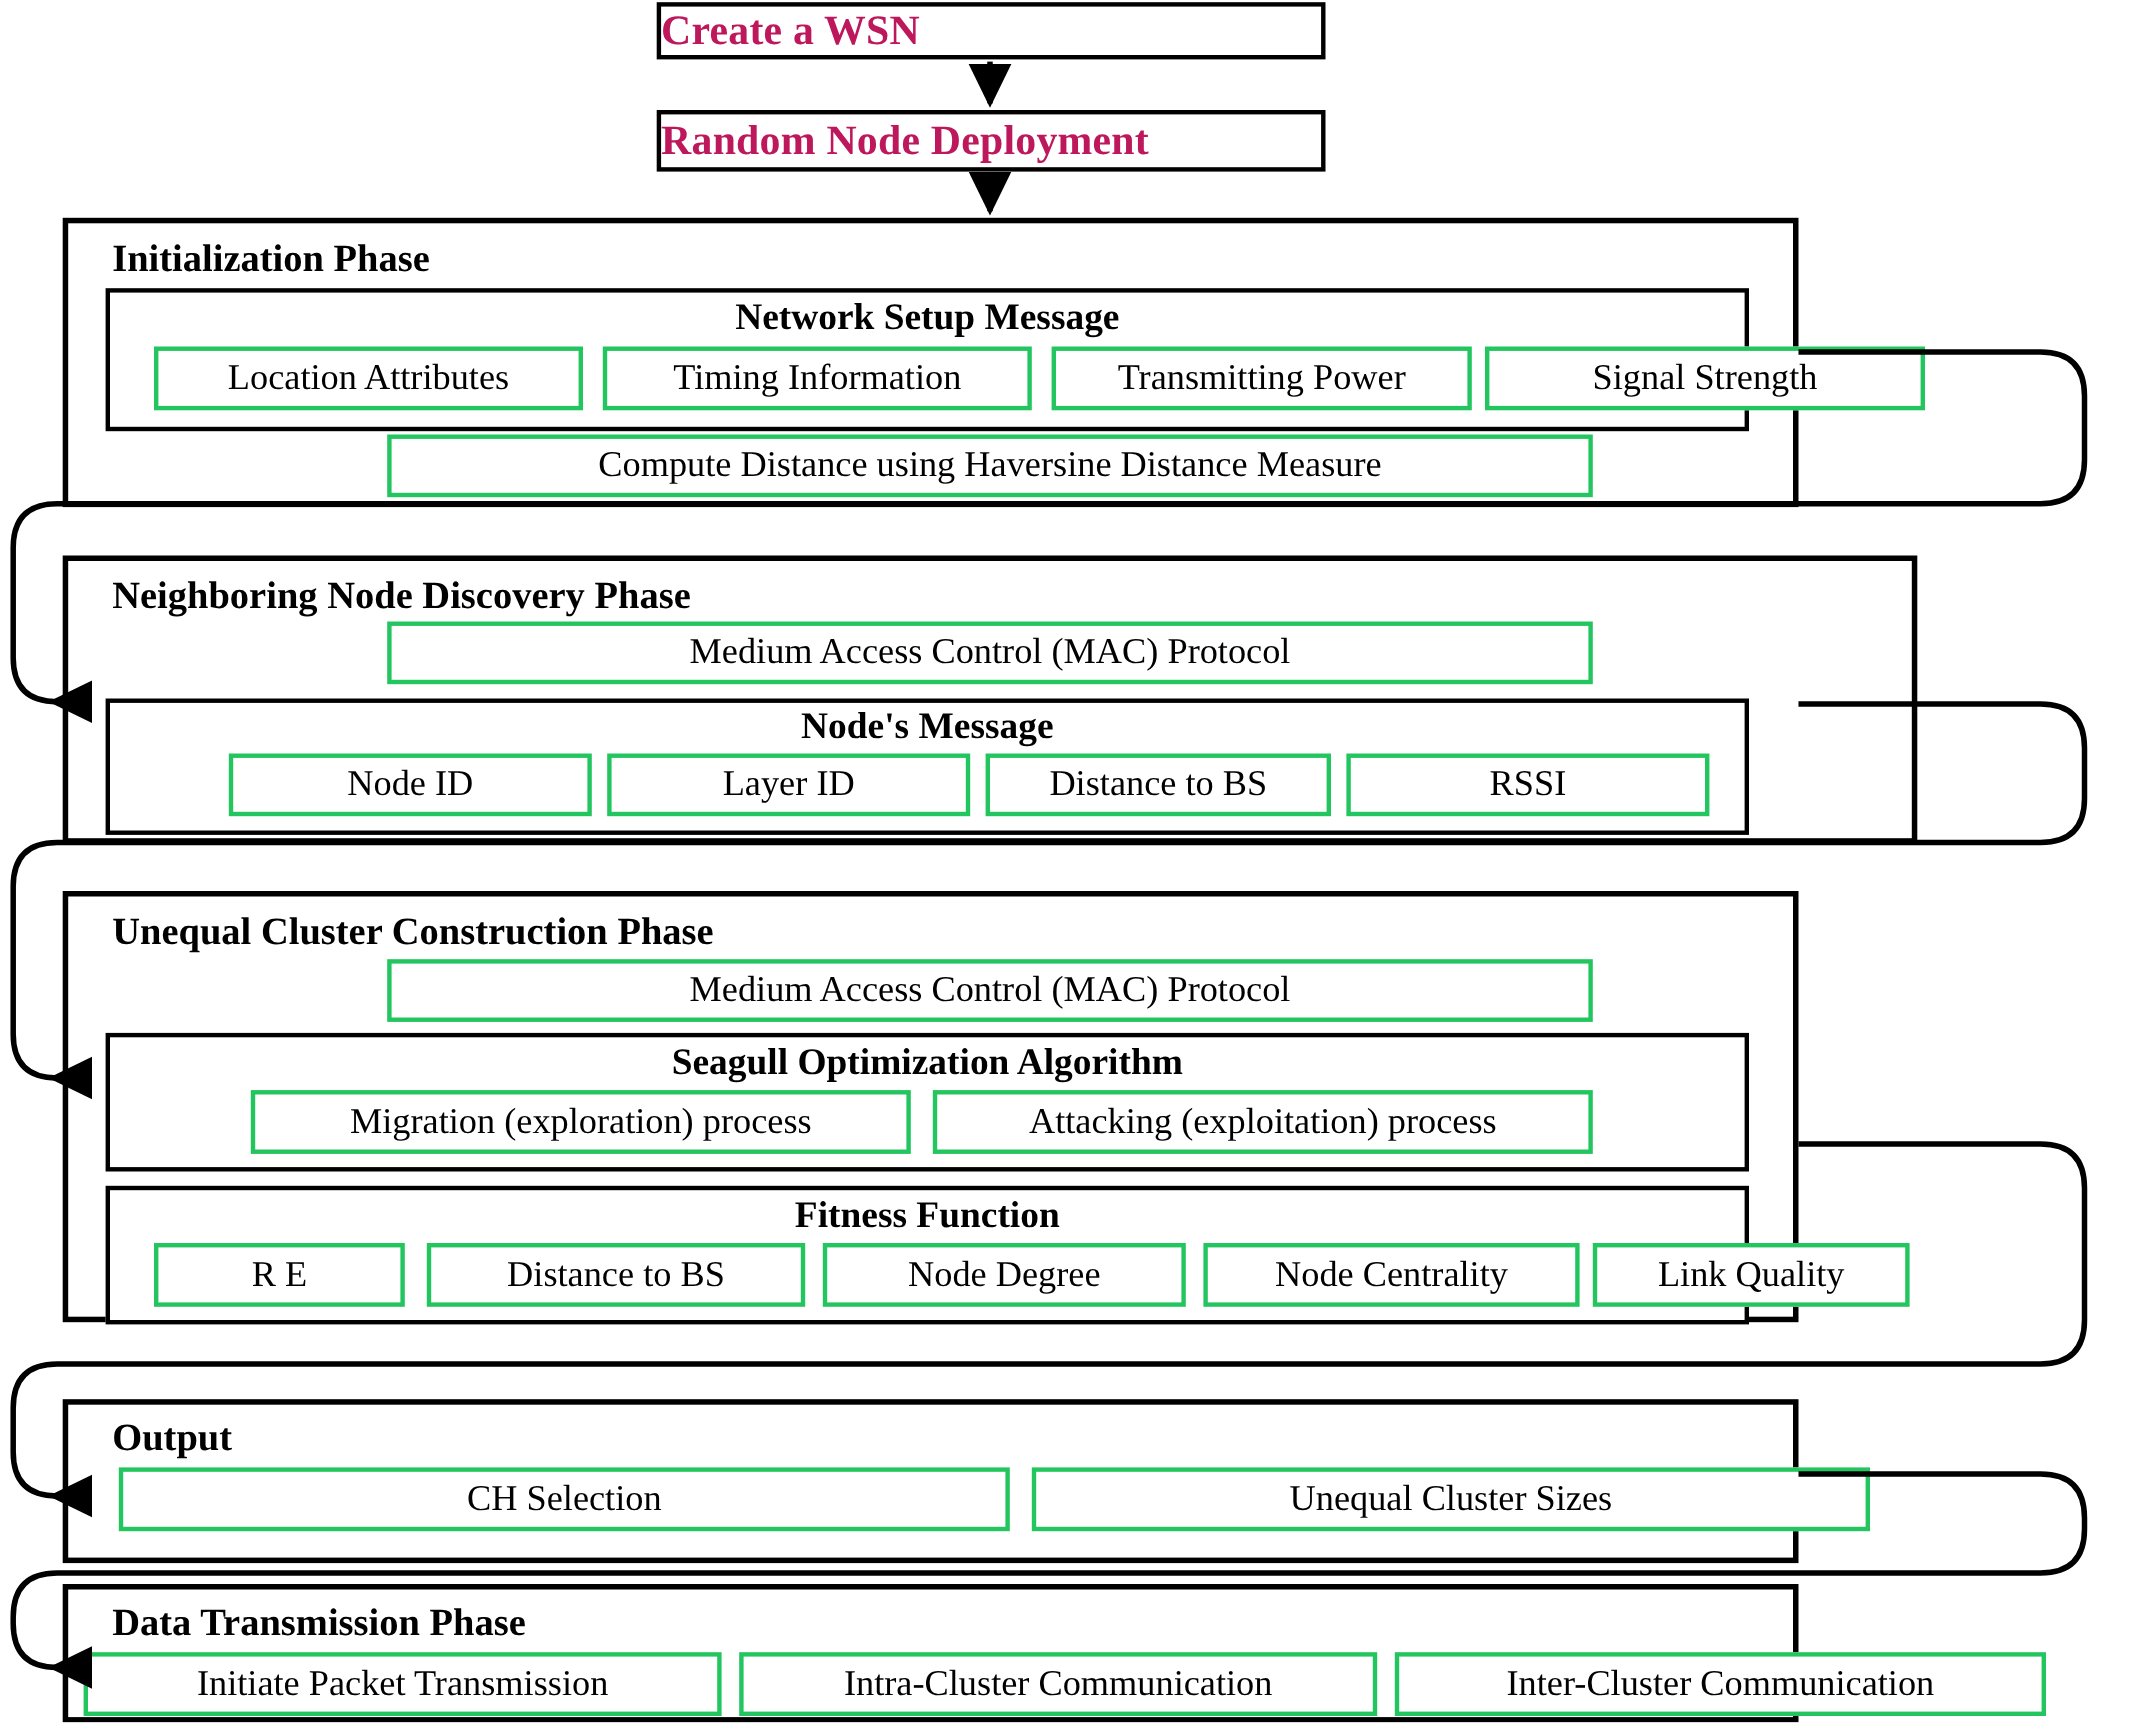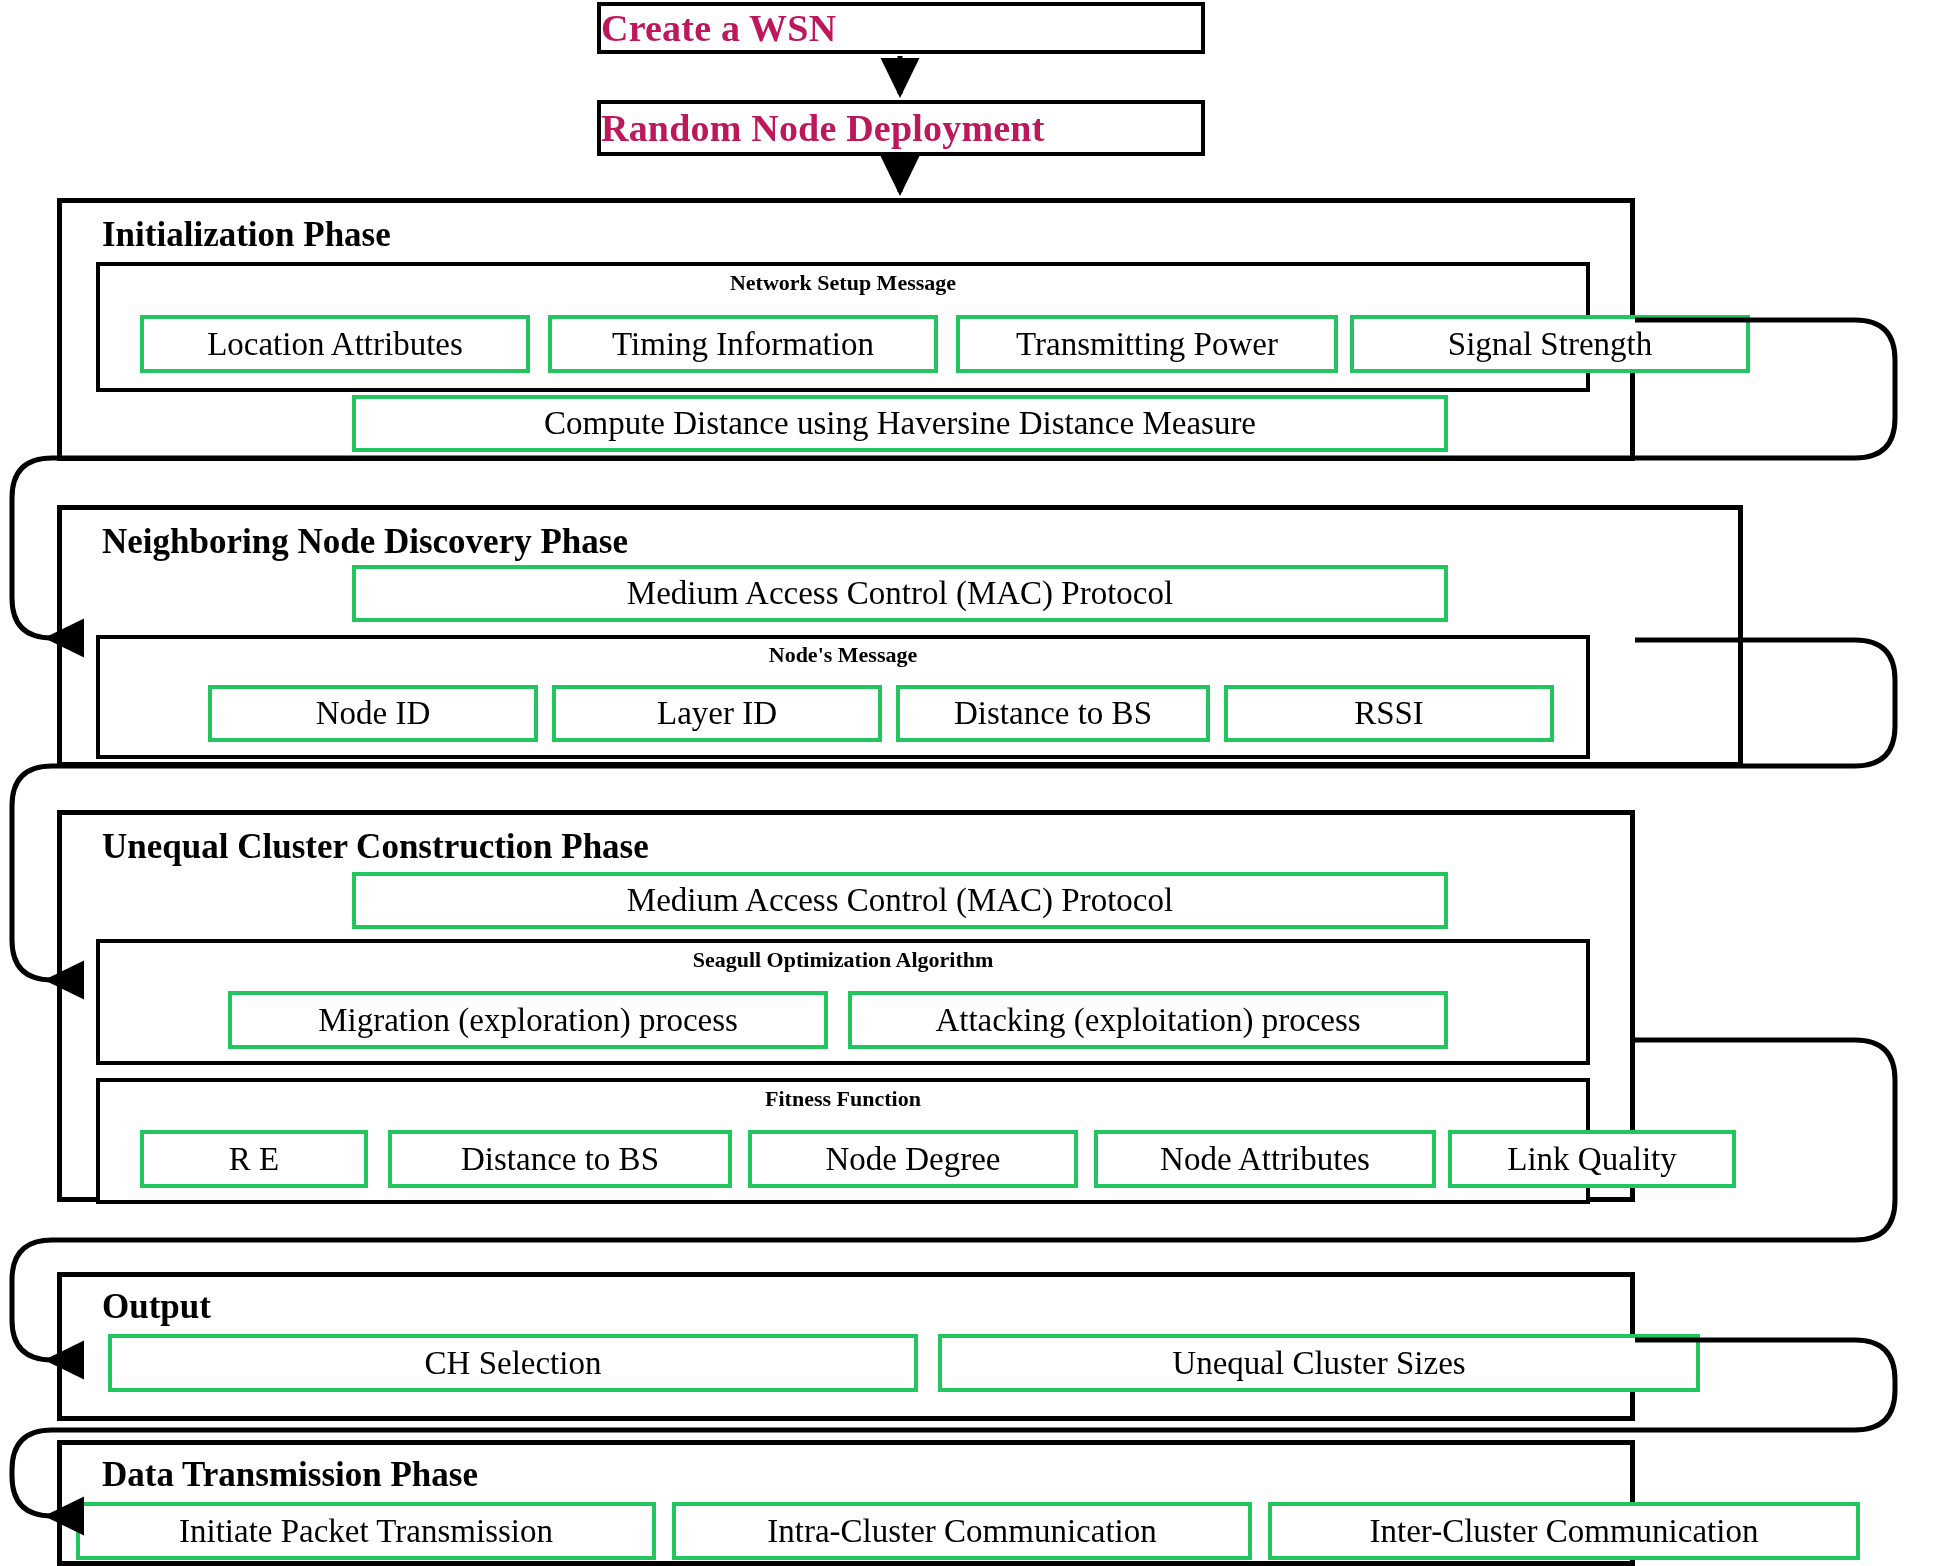--- a/index.html
+++ b/index.html
@@ -43,21 +43,21 @@
   .phase-title {
     position: absolute;
     font-weight: bold;
     font-size: 35px;
     color: #000000;
     white-space: nowrap;
   }
   .group-title {
     position: absolute;
     font-weight: bold;
-    font-size: 22px;
+    font-size: 34px;
     color: #000000;
     width: 100%;
     text-align: center;
     left: 0;
   }
   .leaf {
     position: absolute;
     box-sizing: border-box;
     border: 4px solid #22c55e;
     background: #ffffff;
@@ -167,21 +167,21 @@
       <div class="leaf" style="left:40px; top:48px; width:228px; height:58px;">
         <span>R E</span>
       </div>
       <div class="leaf" style="left:288px; top:48px; width:344px; height:58px;">
         <span>Distance to BS</span>
       </div>
       <div class="leaf" style="left:648px; top:48px; width:330px; height:58px;">
         <span>Node Degree</span>
       </div>
       <div class="leaf" style="left:994px; top:48px; width:342px; height:58px;">
-        <span>Node Attributes</span>
+        <span>Node Centrality</span>
       </div>
       <div class="leaf" style="left:1348px; top:48px; width:288px; height:58px;">
         <span>Link Quality</span>
       </div>
     </div>
   </div>
 
   <div class="phase" style="left:57px; top:1272px; width:1578px; height:149px;">
     <div class="phase-title" style="left:40px; top:10px;">Output</div>
 

